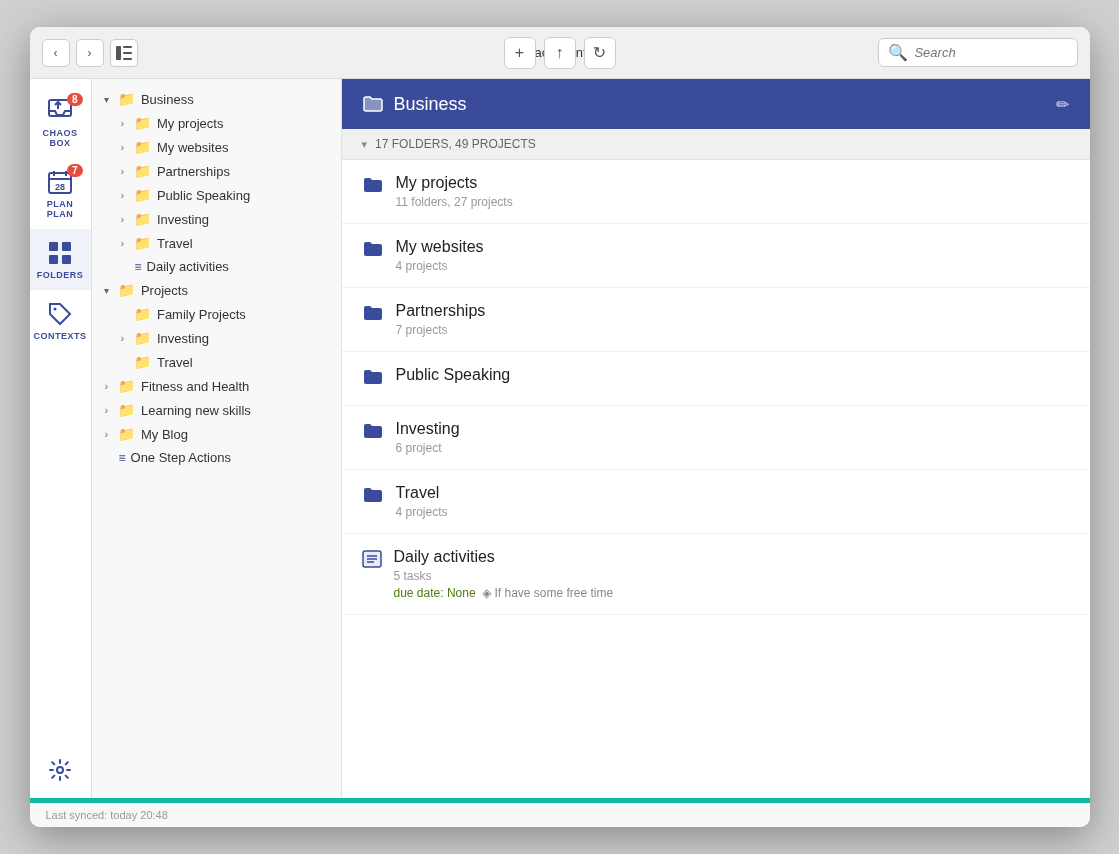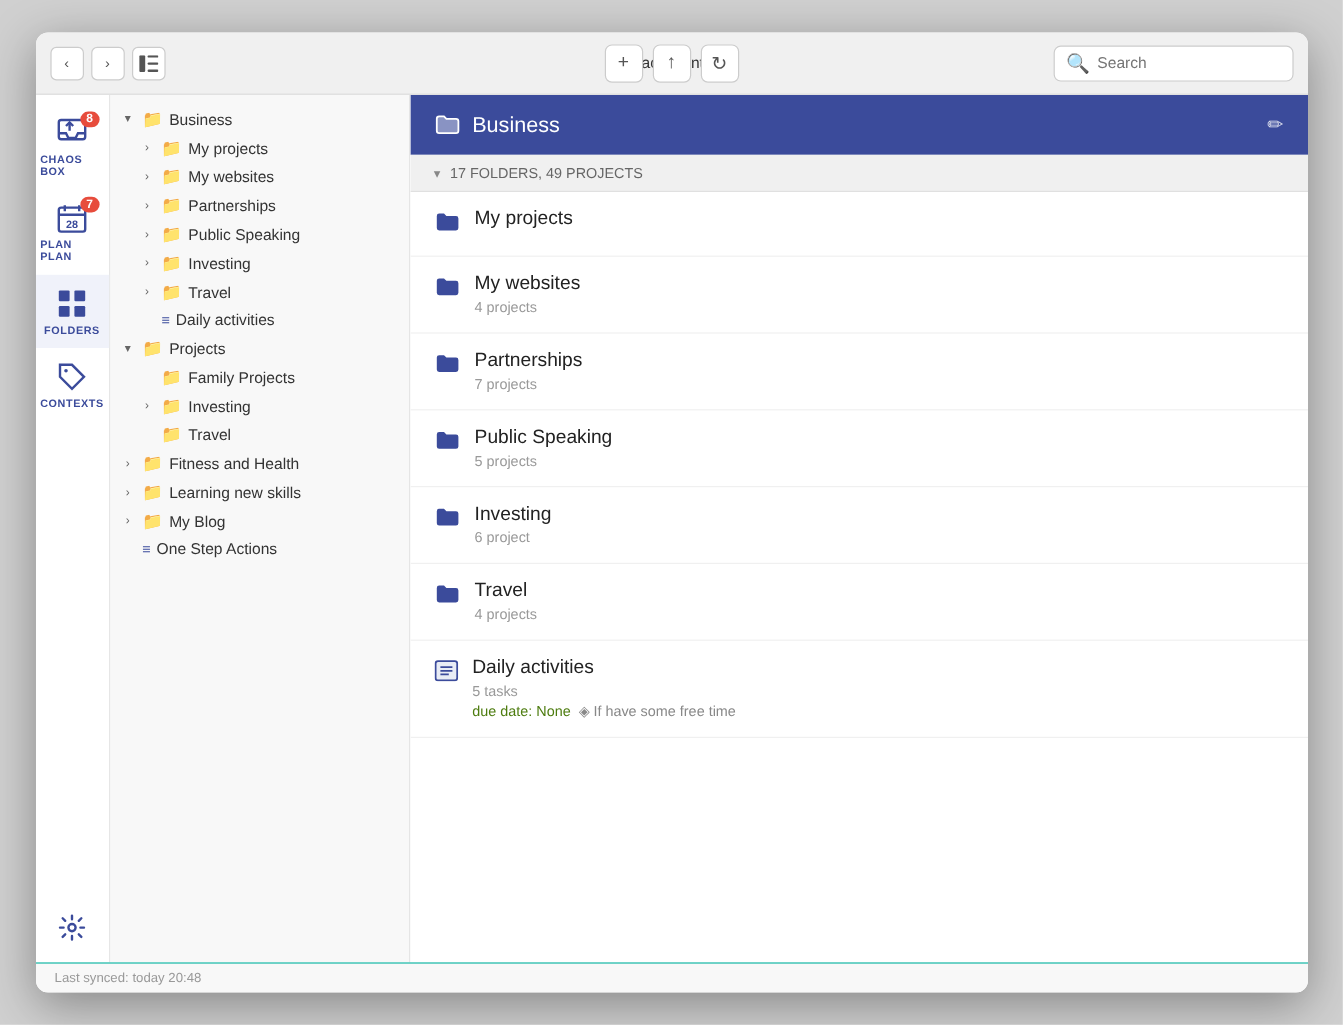--- a/index.html
+++ b/index.html
@@ -100,20 +100,21 @@
       width: 200px;
       gap: 6px;
     }
     .search-bar input {
       border: none;
       outline: none;
       font-size: 13px;
       color: #999;
       width: 100%;
       background: transparent;
+      font-style: italic;
     }
     
     .main-area {
       display: flex;
       flex: 1;
       overflow: hidden;
     }
     
     .icon-sidebar {
       width: 62px;
@@ -147,21 +148,21 @@
     }
     .icon-item svg {
       color: #3b4b9b;
     }
     .icon-label {
       font-size: 9px;
       color: #3b4b9b;
       font-weight: 700;
       letter-spacing: 0.5px;
       margin-top: 3px;
-      text-align: left;
+      text-align: center;
     }
     .icon-item.active {
       background: #f0f2fa;
     }
     .settings-icon {
       margin-top: auto;
       margin-bottom: 12px;
       cursor: pointer;
     }
     
@@ -311,21 +312,21 @@
     .content-item-meta .tag {
       display: inline-flex;
       align-items: center;
       gap: 3px;
       color: #888;
       font-size: 12px;
     }
     .bottom-bar {
       padding: 6px 16px;
       background: #f8f8f8;
-      border-top: 1px solid #14b8a6;
+      border-top: 5px solid #14b8a6;
       font-size: 11px;
       color: #999;
       flex-shrink: 0;
     }
   </style>
 </head>
 <body>
 
 <div class="app-window">
 
@@ -515,20 +516,21 @@
       <div class="content-list">
 
         <div class="content-item">
           <span class="content-item-icon">
             <svg width="22" height="18" viewBox="0 0 22 18" fill="none">
               <path d="M2 4a2 2 0 012-2h4l2 2h8a2 2 0 012 2v8a2 2 0 01-2 2H4a2 2 0 01-2-2V4z" fill="#3b4b9b"></path>
             </svg>
           </span>
           <div class="content-item-body">
             <div class="content-item-title">My projects</div>
+            <div class="content-item-meta">11 folders, 27 projects</div>
           </div>
         </div>
 
         <div class="content-item">
           <span class="content-item-icon">
             <svg width="22" height="18" viewBox="0 0 22 18" fill="none">
               <path d="M2 4a2 2 0 012-2h4l2 2h8a2 2 0 012 2v8a2 2 0 01-2 2H4a2 2 0 01-2-2V4z" fill="#3b4b9b"></path>
             </svg>
           </span>
           <div class="content-item-body">
@@ -550,21 +552,20 @@
         </div>
 
         <div class="content-item">
           <span class="content-item-icon">
             <svg width="22" height="18" viewBox="0 0 22 18" fill="none">
               <path d="M2 4a2 2 0 012-2h4l2 2h8a2 2 0 012 2v8a2 2 0 01-2 2H4a2 2 0 01-2-2V4z" fill="#3b4b9b"></path>
             </svg>
           </span>
           <div class="content-item-body">
             <div class="content-item-title">Public Speaking</div>
-            <div class="content-item-meta">5 projects</div>
           </div>
         </div>
 
         <div class="content-item">
           <span class="content-item-icon">
             <svg width="22" height="18" viewBox="0 0 22 18" fill="none">
               <path d="M2 4a2 2 0 012-2h4l2 2h8a2 2 0 012 2v8a2 2 0 01-2 2H4a2 2 0 01-2-2V4z" fill="#3b4b9b"></path>
             </svg>
           </span>
           <div class="content-item-body">

